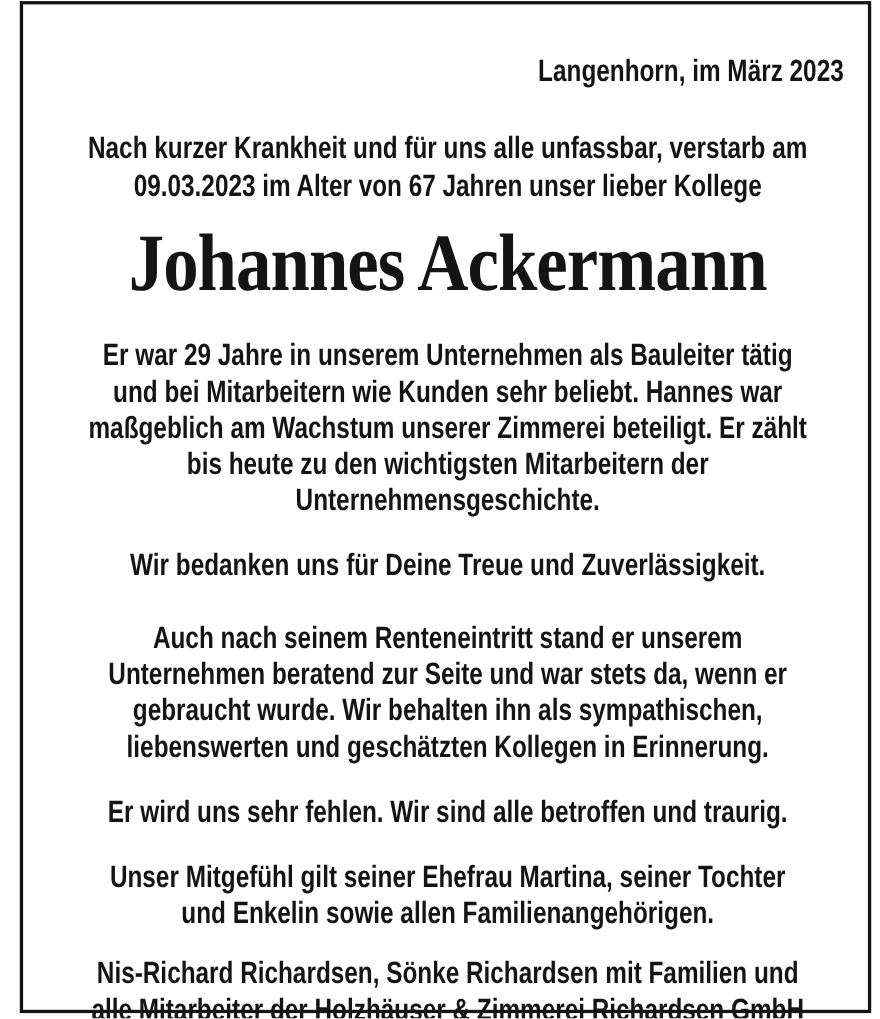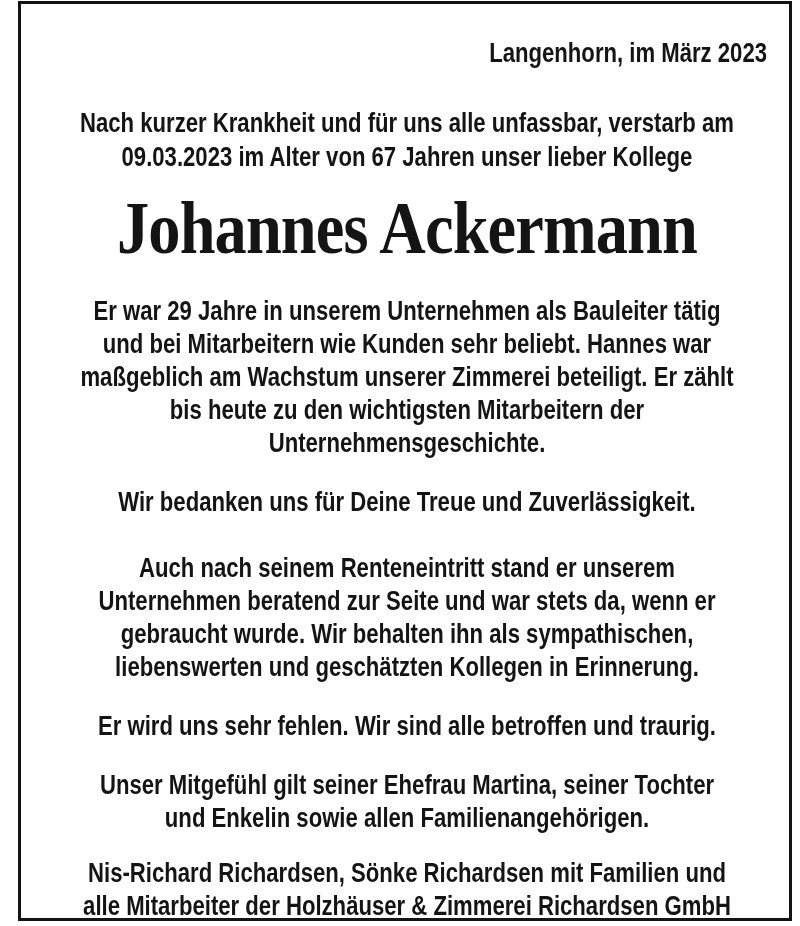--- a/index.html
+++ b/index.html
@@ -17,21 +17,21 @@
     color: #141414;
   }
   .frame {
     position: absolute;
     left: 2px;
     top: 1px;
     right: 8px;
     bottom: 5px;
     border: 3px solid #141414;
     box-sizing: border-box;
-    padding: 32px 22px 0 26px;
+    padding: 44px 22px 0 26px;
     margin-left: 16px;
   }
   
   .dateline {
     margin: 0;
     font-size: 28px;
     font-weight: 700;
     line-height: 34px;
     text-align: right;
     white-space: nowrap;

